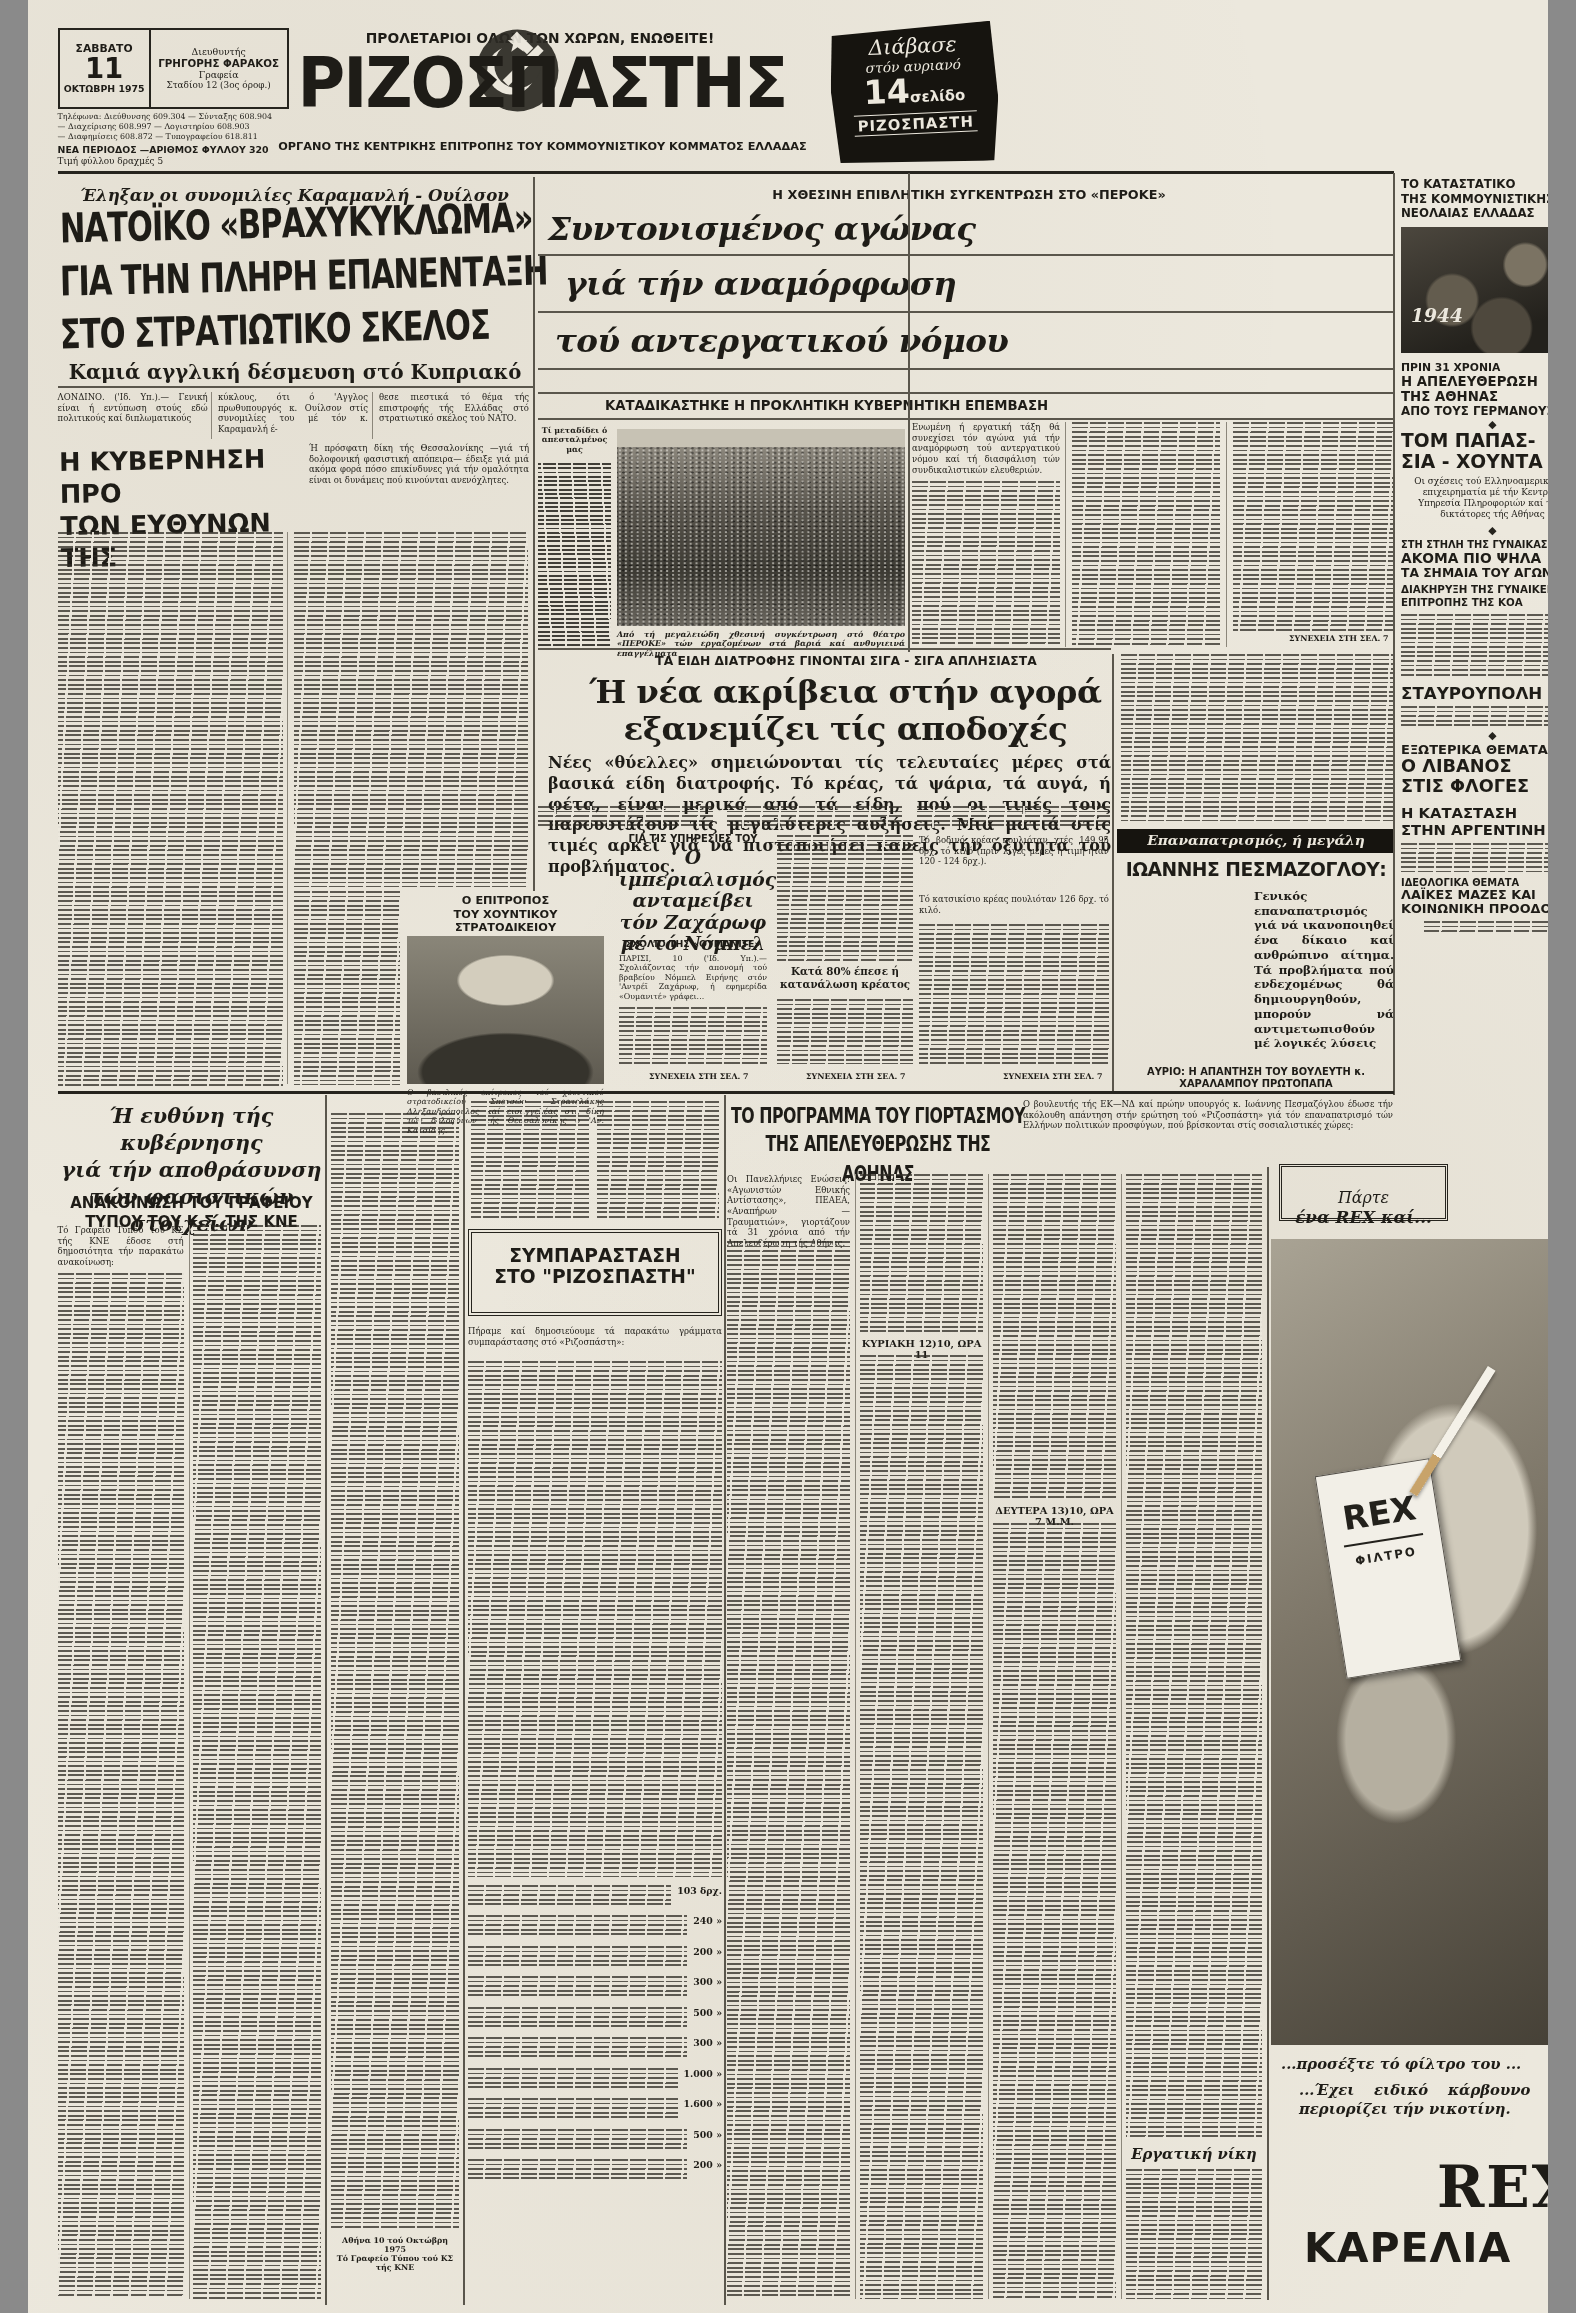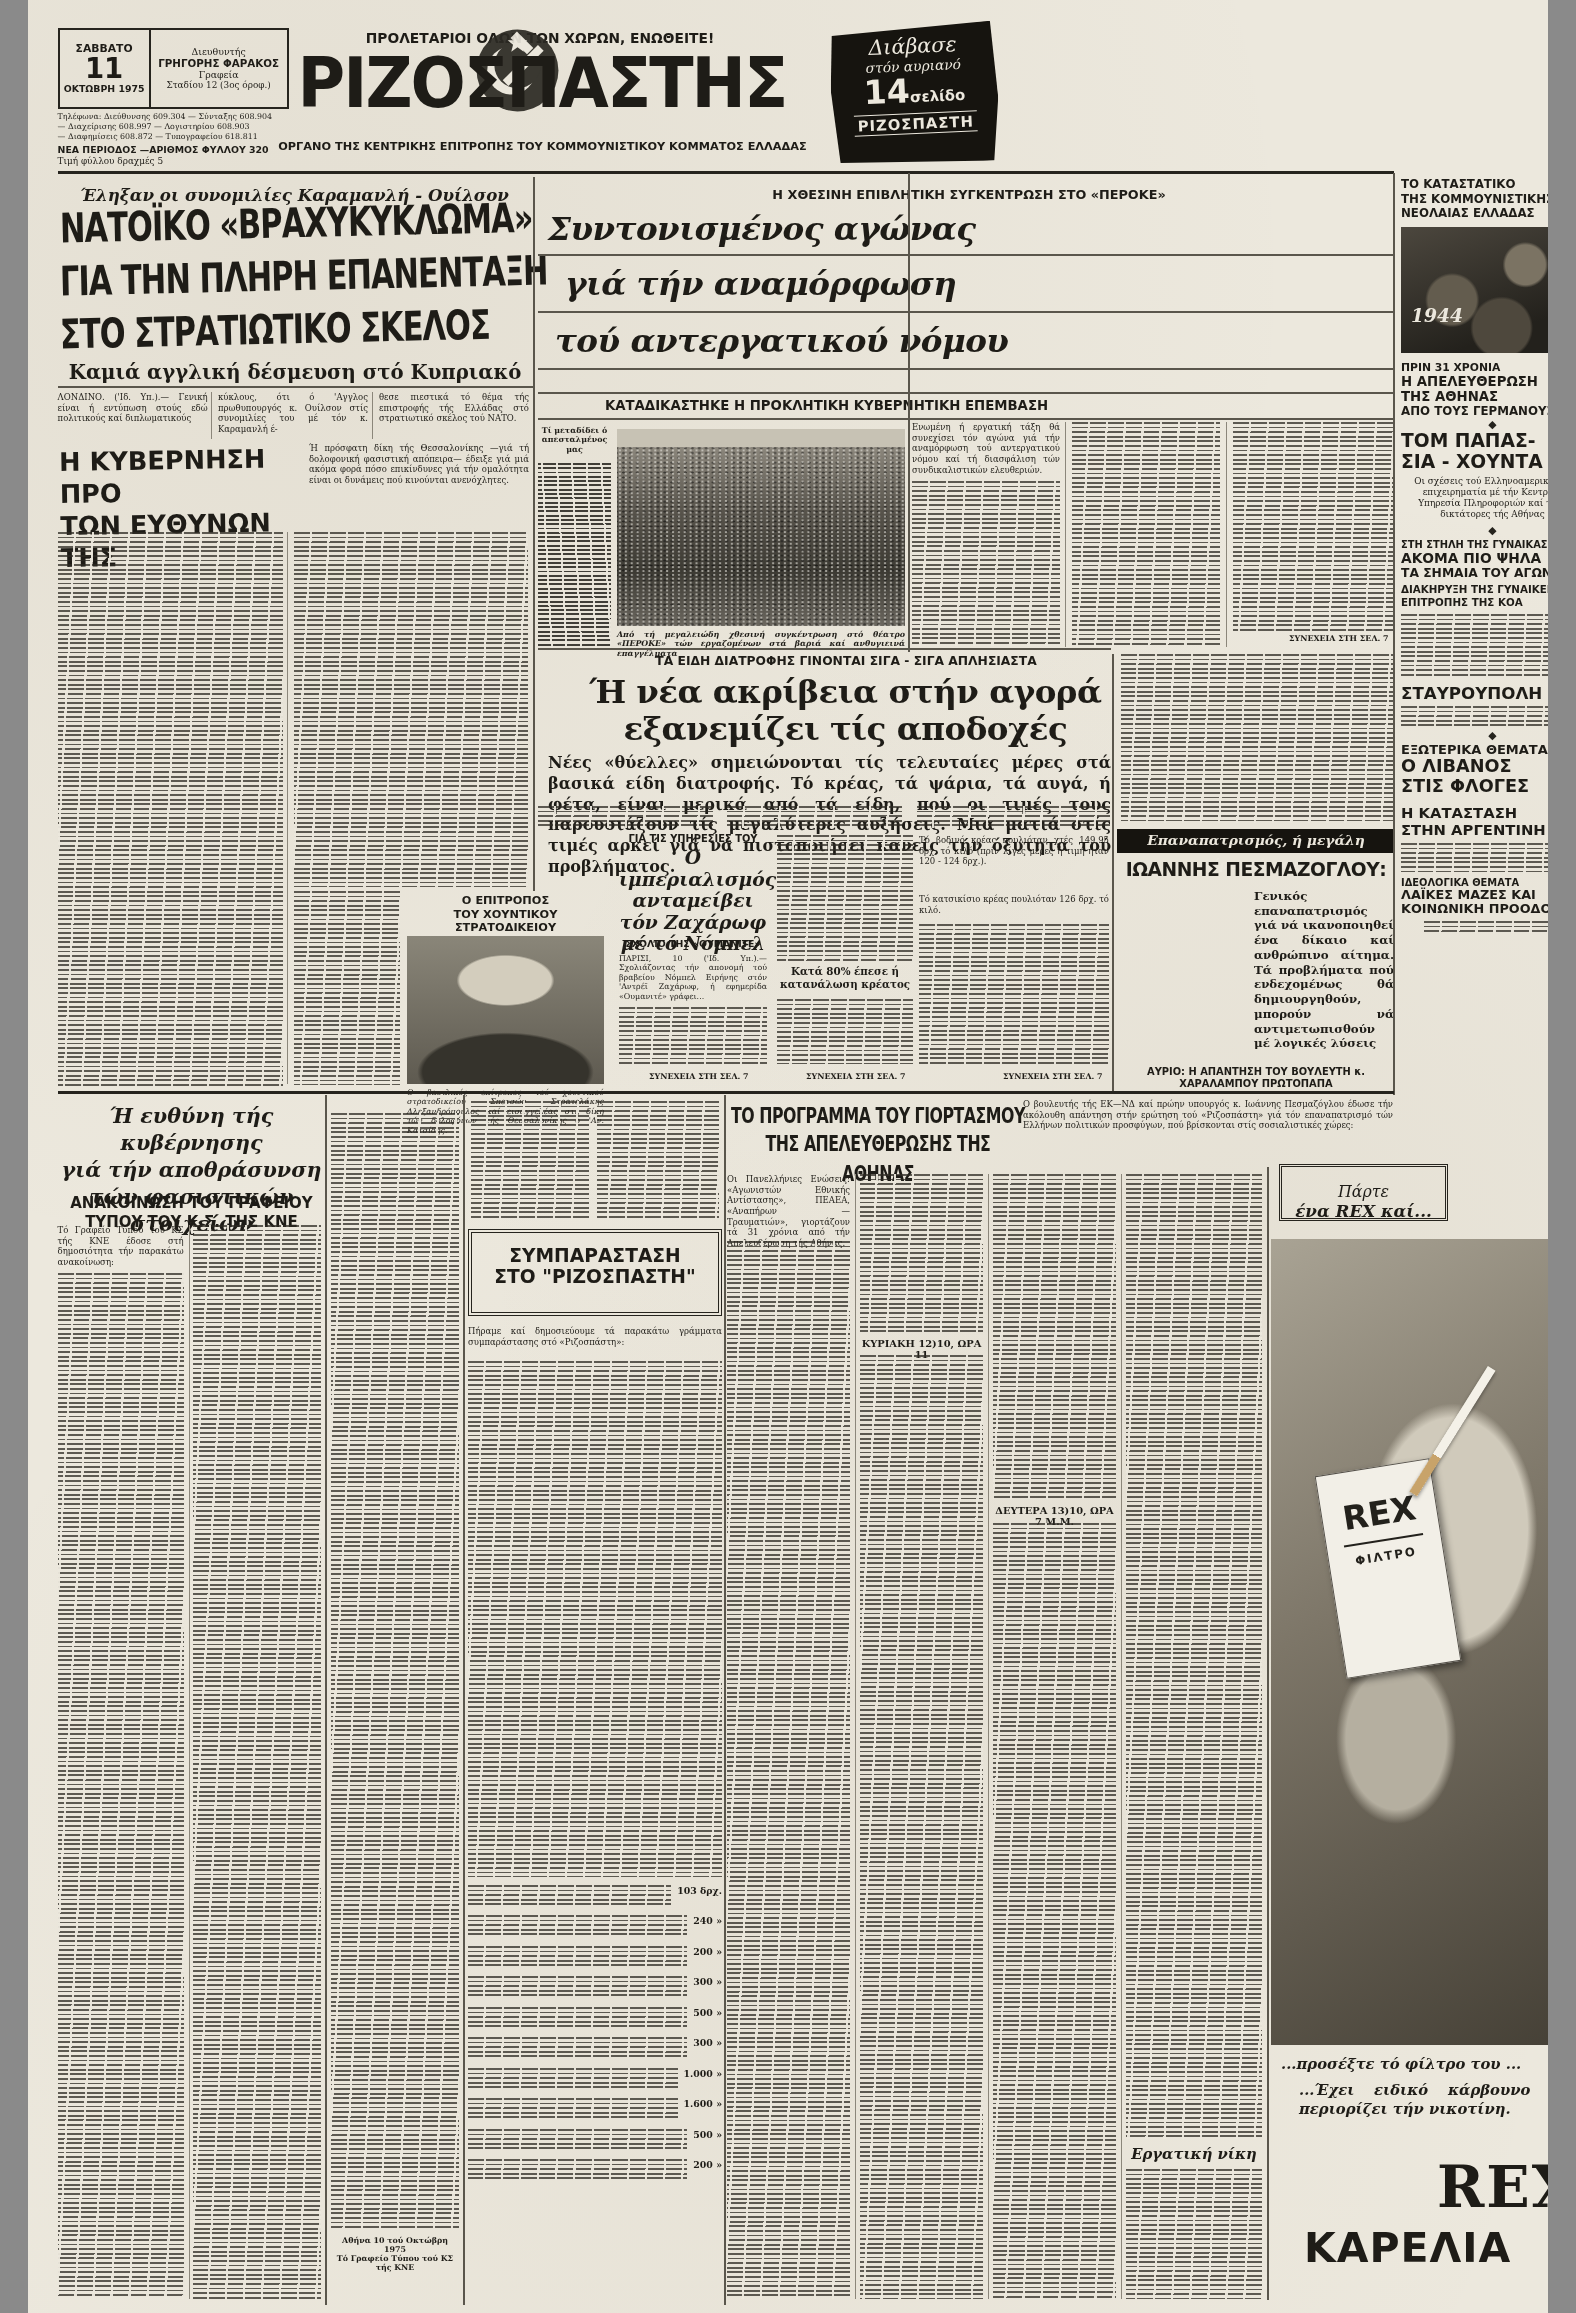--- a/index.html
+++ b/index.html
@@ -334,21 +334,21 @@
   <div class="t b c" style="left:965px;top:1505px;width:123px;font-size:9.9px">ΔΕΥΤΕΡΑ 13)10, ΩΡΑ 7 Μ.Μ.</div>
   <div class="t noise" style="left:965px;top:1523px;width:123px;height:776px"></div>
   <div class="t noise" style="left:1098px;top:1174px;width:136px;height:965px"></div>
   <div class="t b i c" style="left:1098px;top:2145px;width:136px;font-size:14.8px">Εργατική νίκη</div>
   <div class="t noise" style="left:1098px;top:2169px;width:136px;height:130px"></div>
   <div class="vr thin" style="left:827px;top:1174px;height:1125px"></div>
   <div class="vr thin" style="left:960px;top:1174px;height:1125px"></div>
   <div class="vr thin" style="left:1093px;top:1174px;height:1125px"></div>
 
   <div class="vr" style="left:1239px;top:1167px;height:1133px"></div>
-  <div class="t" style="left:1251px;top:1164px;width:169px;height:57px;border:3.9px double #26241e;text-align:center;padding-top:15px">
+  <div class="t" style="left:1251px;top:1164px;width:169px;height:57px;border:3.9px double #26241e;text-align:center;padding-top:21px">
     <span class="i" style="font-size:15.8px">Πάρτε</span>
     <div class="b i" style="font-size:16.7px">ένα REX καί...</div>
   </div>
   <div class="t rexphoto" style="left:1243px;top:1239px;width:313px;height:806px">
     <div style="position:absolute;left:59px;top:227px;width:116px;height:205px;background:#f2efe7;border:1.5px solid #55514a;transform:rotate(-9deg);box-shadow:3px 3.9px 7.9px rgba(0,0,0,.45);text-align:center;padding-top:25.6px">
       <div class="sans" style="font-weight:800;font-size:33px;color:#23211c">REX</div>
       <div style="width:70%;height:2px;background:#23211c;margin:7.9px auto"></div>
       <div class="sans b" style="font-size:11.8px;color:#23211c;letter-spacing:2px">ΦΙΛΤΡΟ</div>
     </div>
     <div style="position:absolute;left:177px;top:118px;width:8.9px;height:148px;background:linear-gradient(#f4f1e8 70%,#c8a36a 70%);transform:rotate(32deg);box-shadow:1px 2px 3.9px rgba(0,0,0,.4)"></div>

